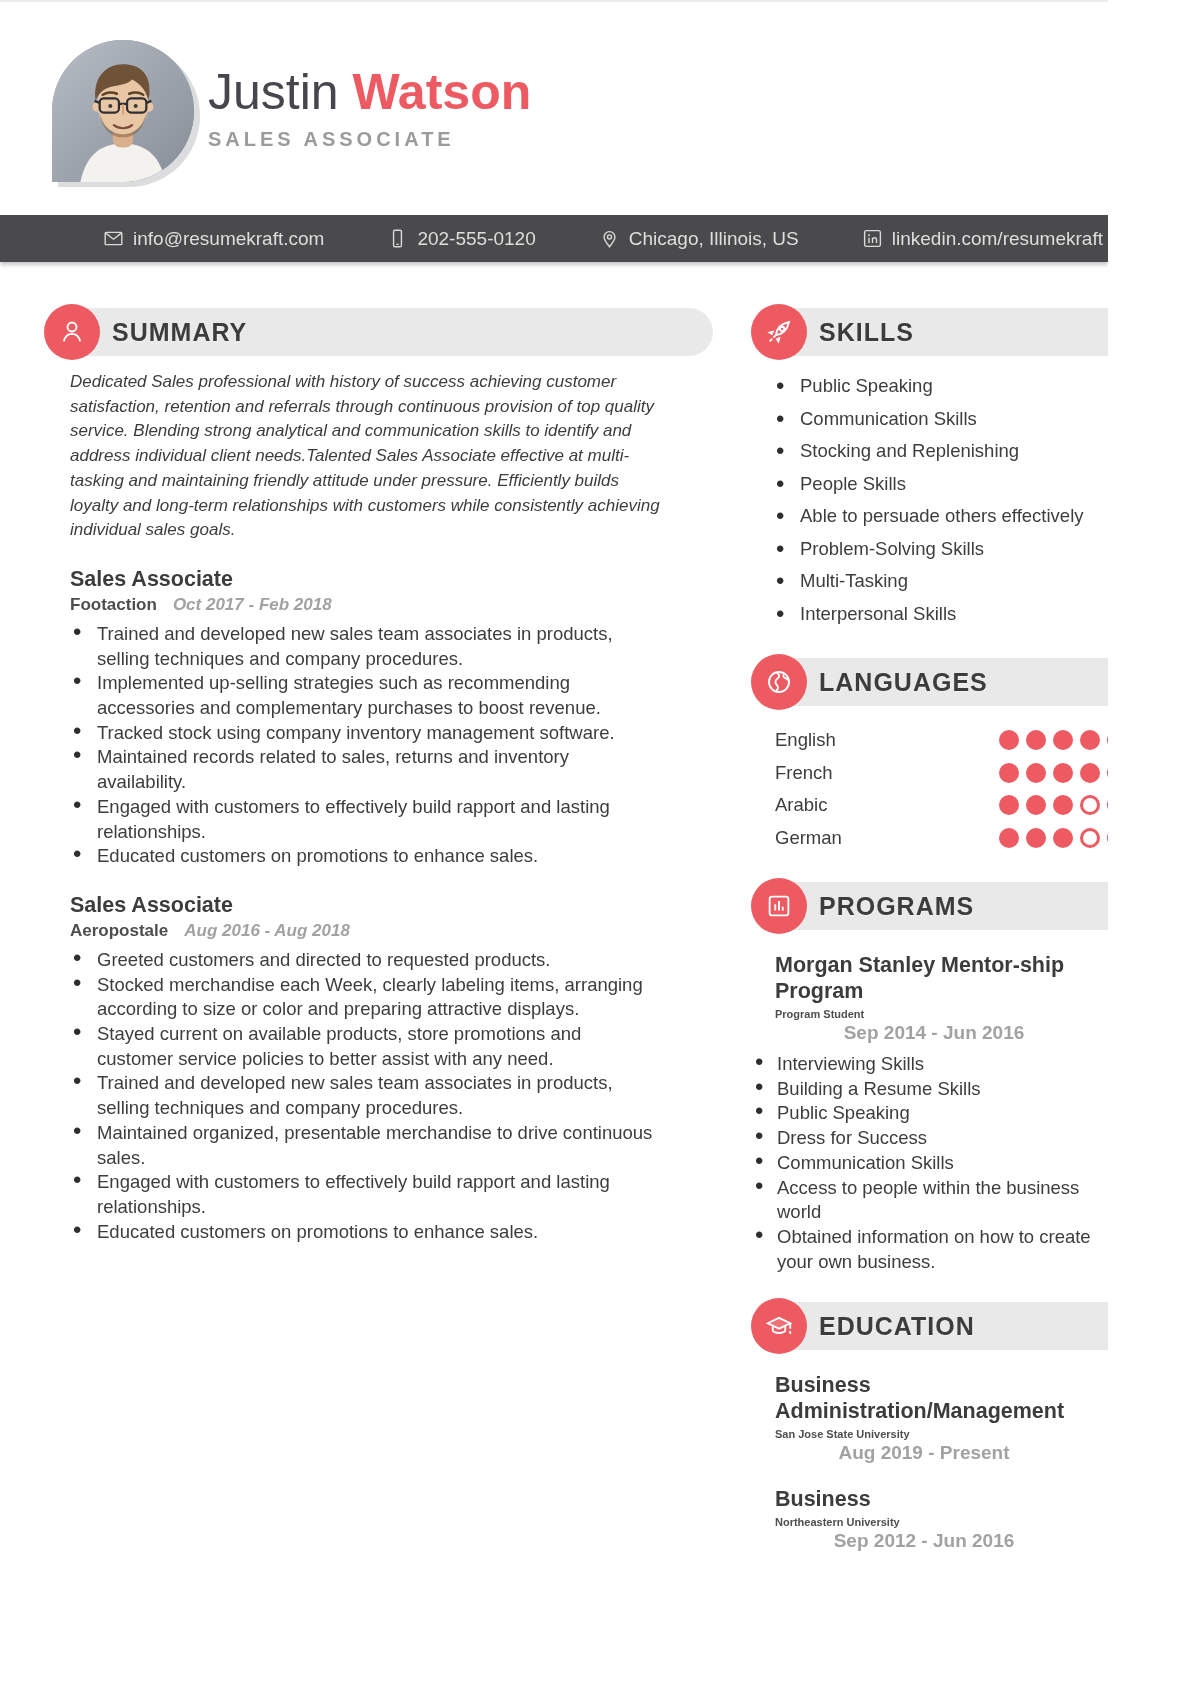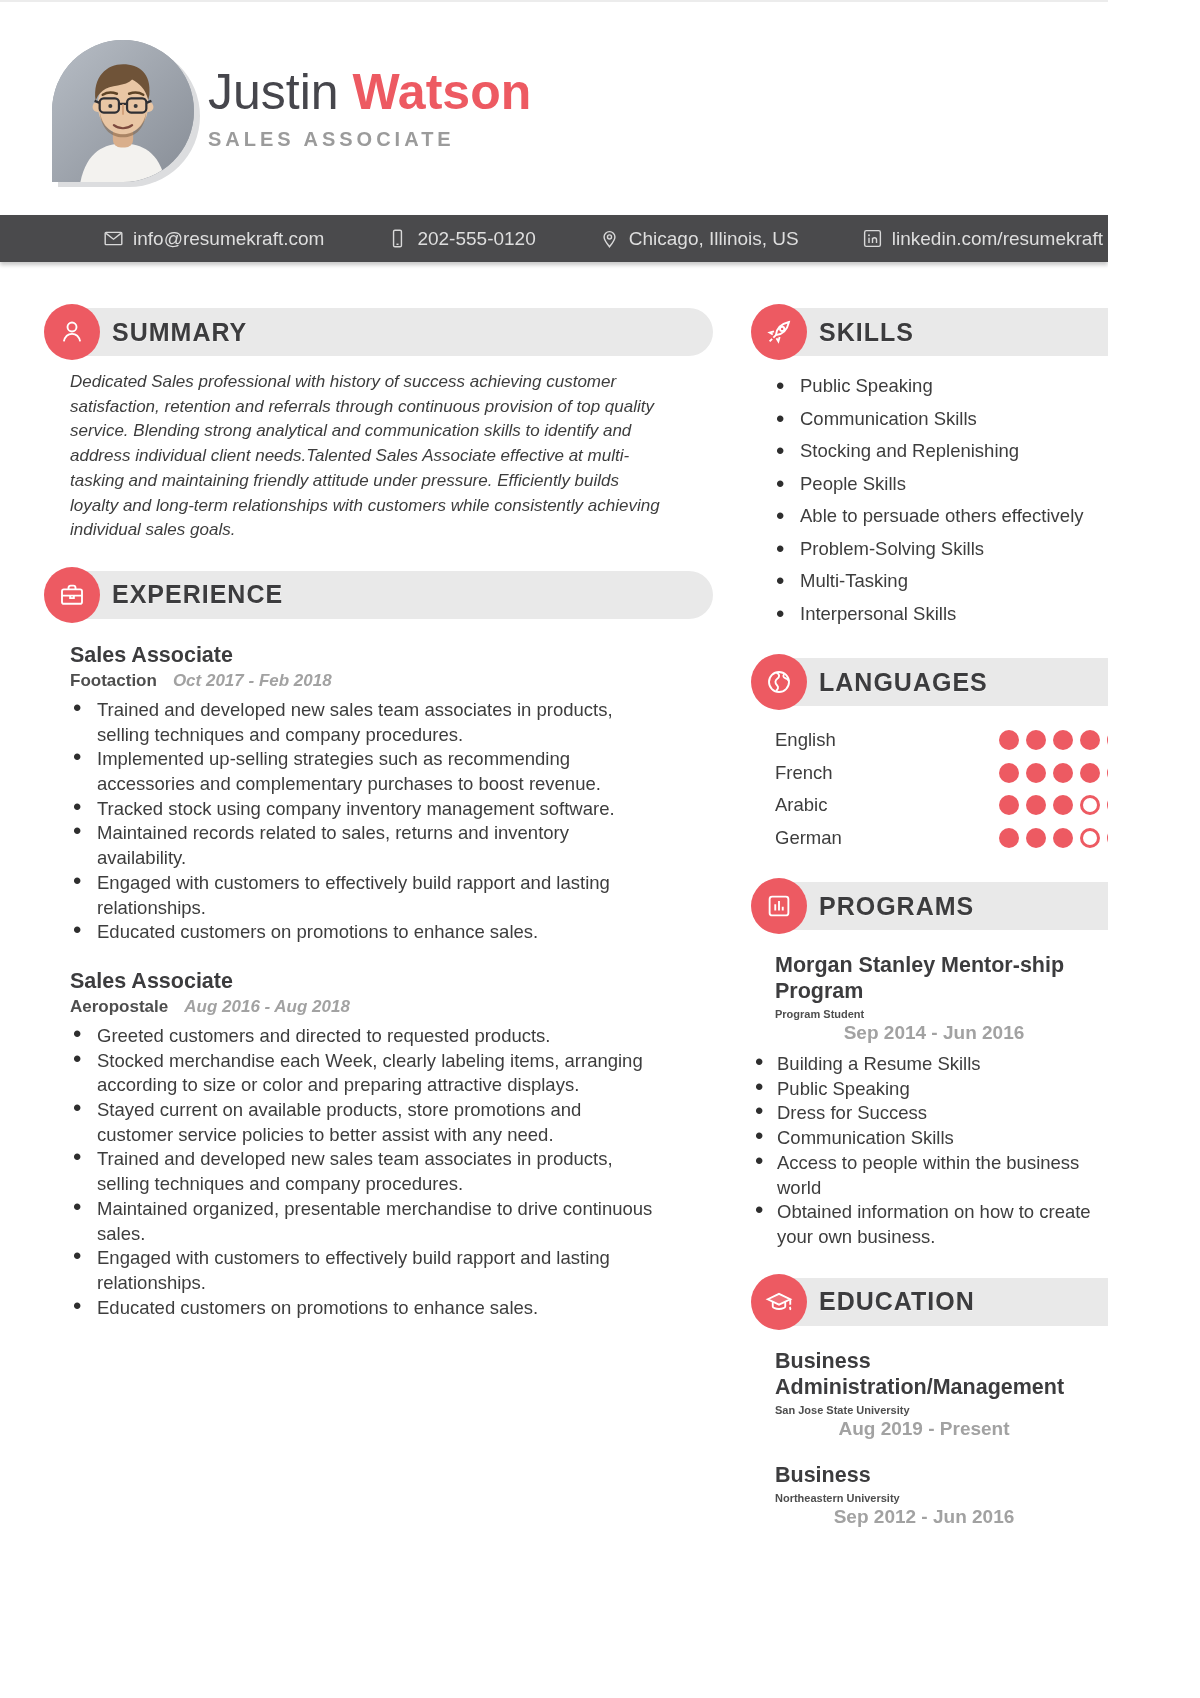--- a/index.html
+++ b/index.html
@@ -164,29 +164,20 @@
         <span class="circle">
           <svg width="30" height="30" viewBox="0 0 24 24" fill="none" stroke="#fff" stroke-width="1.5">
               <circle cx="12" cy="8" r="3.6"></circle>
               <path d="M5.5 19.5c1-4.4 4-6 6.5-6s5.5 1.6 6.5 6"></path>
             </svg>
         </span>
         <h2>SUMMARY</h2>
       </div>
       <p class="summary-text">Dedicated Sales professional with history of success achieving customer satisfaction, retention and referrals through continuous provision of top quality service. Blending strong analytical and communication skills to identify and address individual client needs.Talented Sales Associate effective at multi-tasking and maintaining friendly attitude under pressure. Efficiently builds loyalty and long-term relationships with customers while consistently achieving individual sales goals.</p>
 
-      <div class="sec-head sec-gap">
-        <span class="circle">
-          <svg width="30" height="30" viewBox="0 0 24 24" fill="none" stroke="#fff" stroke-width="1.5">
-              <rect x="4" y="7.5" width="16" height="11.5" rx="1.5"></rect>
-              <path d="M9.2 7.5V6.2A1.7 1.7 0 0 1 10.9 4.5h2.2a1.7 1.7 0 0 1 1.7 1.7v1.3M4 12.5h16M10.5 12.5v2h3v-2"></path>
-            </svg>
-        </span>
-        <h2>EXPERIENCE</h2>
-      </div>
 
       <div class="job">
         <div class="job-title">Sales Associate</div>
         <div class="job-meta">
           <span class="company">Footaction</span><span class="dates-inline">Oct 2017 - Feb 2018</span>
         </div>
         <ul class="list-exp">
           <li>Trained and developed new sales team associates in products, selling techniques and company procedures.</li>
           <li>Implemented up-selling strategies such as recommending accessories and complementary purchases to boost revenue.</li>
           <li>Tracked stock using company inventory management software.</li>
@@ -295,20 +286,21 @@
               <path d="M9 15.5v-5M12 15.5V8M15 15.5v-3"></path>
             </svg>
         </span>
         <h2>PROGRAMS</h2>
       </div>
       <div class="entry">
         <div class="entry-title">Morgan Stanley Mentor-ship Program</div>
         <div class="entry-role">Program Student</div>
         <div class="entry-date">Sep 2014 - Jun 2016</div>
         <ul class="list-prog">
+          <li>Interviewing Skills</li>
           <li>Building a Resume Skills</li>
           <li>Public Speaking</li>
           <li>Dress for Success</li>
           <li>Communication Skills</li>
           <li>Access to people within the business world</li>
           <li>Obtained information on how to create your own business.</li>
         </ul>
       </div>
 
       <div class="sec-head sec-gap">

